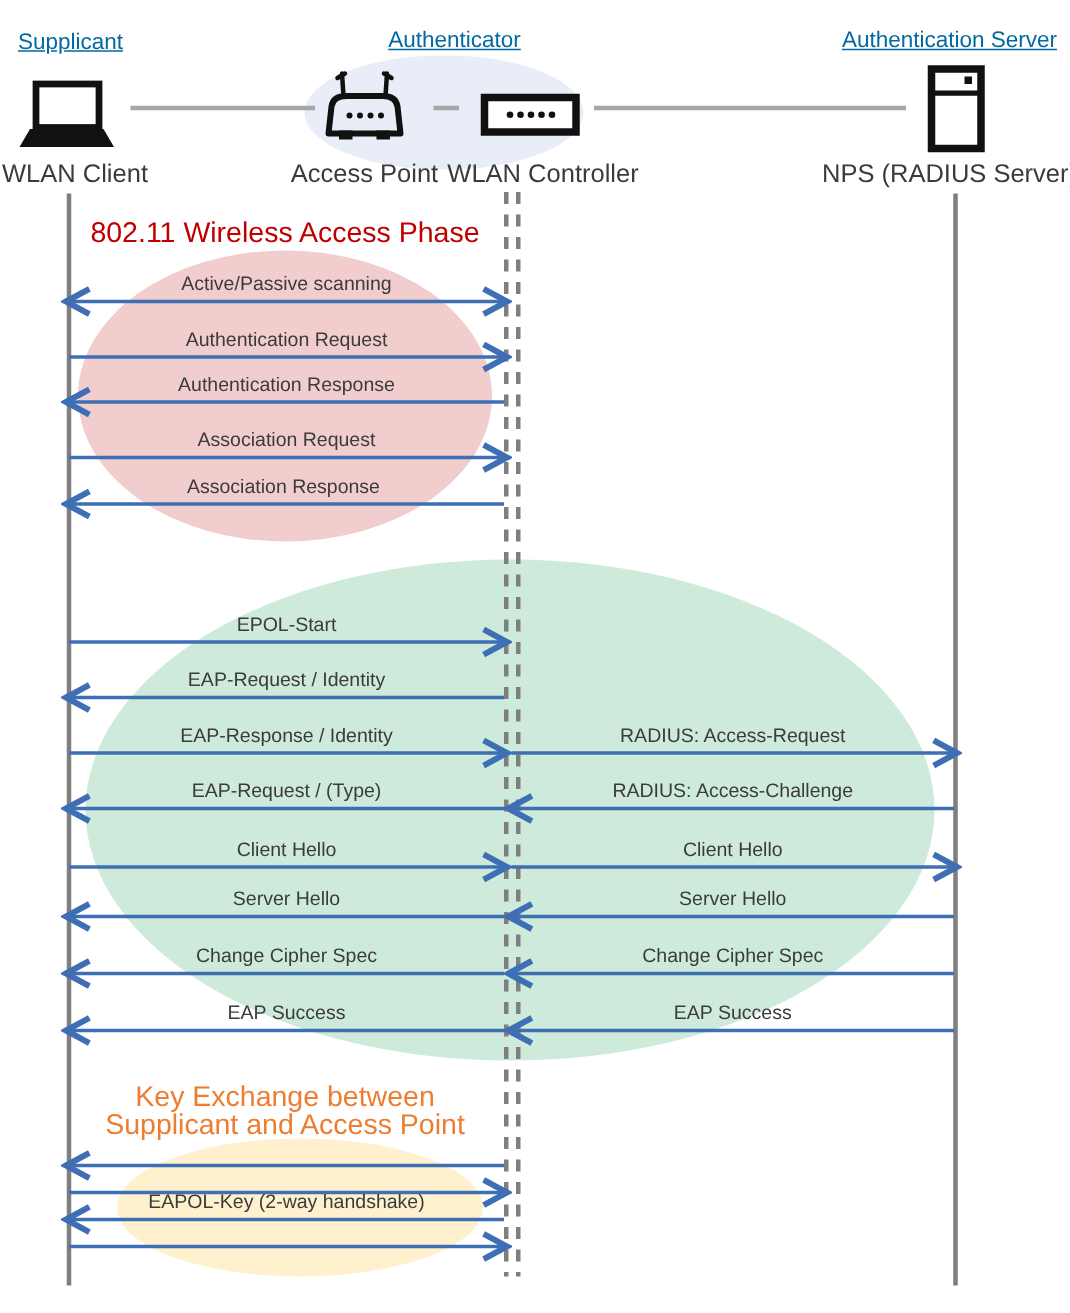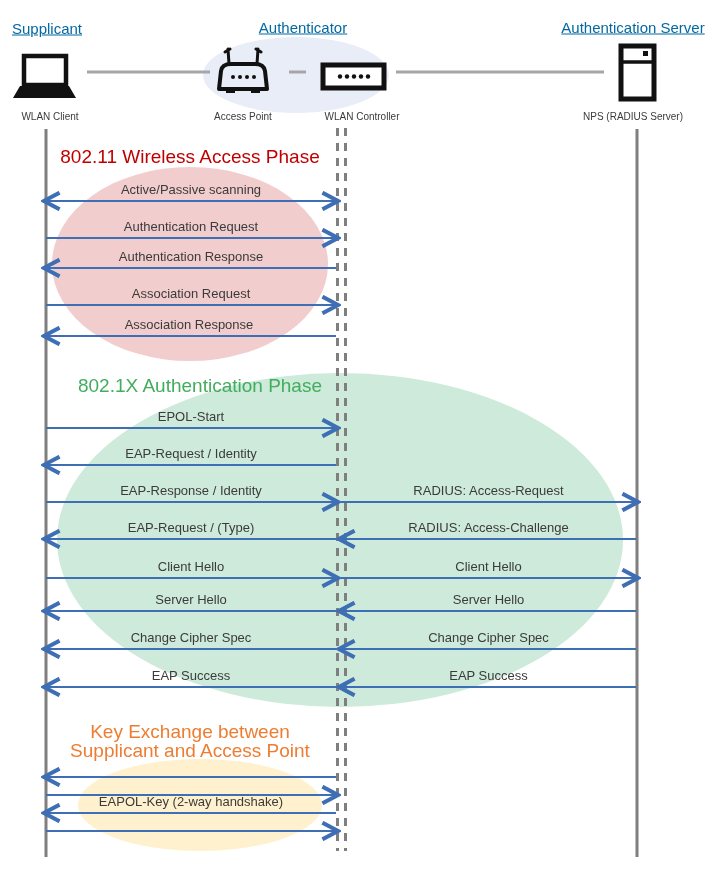--- a/index.html
+++ b/index.html
@@ -3,21 +3,21 @@
 <meta charset="utf-8">
 <style>
   html,body{margin:0;padding:0;background:#fff;}
   .stage{
     position:relative;width:713px;height:875px;background:#fff;overflow:hidden;
     font-family:"Liberation Sans",sans-serif;color:#3B3B3B;
   }
   .stage svg.diagram{position:absolute;left:0;top:0;}
   .txt{position:absolute;transform:translate(-50%,-50%);white-space:nowrap;}
   .role-label{font-size:15px;color:#0369a1;text-decoration:underline;}
-  .node-label{font-size:10px;color:#3B3B3B;}
+  .node-label{font-size:17px;color:#3B3B3B;}
   .phase-title{font-size:19px;text-align:center;line-height:19px;}
   .msg-label{
     position:absolute;transform:translate(-50%,-50%);white-space:nowrap;
     font-size:13px;color:#3B3B3B;
   }
   .msg-line{stroke:var(--arrow-color,#3E6FB4);stroke-width:2.2;}
   .lifeline{stroke:#7F7F7F;stroke-width:3;}
   .lifeline-dashed{stroke:#7F7F7F;stroke-width:3;stroke-dasharray:8 7;}
   .connector{stroke:#A6A6A6;stroke-width:3;}
   .icon-stroke{fill:none;stroke:#111;}
@@ -110,21 +110,20 @@
   <div class="txt role-label" style="left:47px;top:28px;">Supplicant</div>
   <div class="txt role-label" style="left:303px;top:27px;">Authenticator</div>
   <div class="txt role-label" style="left:633px;top:27px;">Authentication Server</div>
 
   <div class="txt node-label" style="left:50px;top:116px;">WLAN Client</div>
   <div class="txt node-label" style="left:243px;top:116px;">Access Point</div>
   <div class="txt node-label" style="left:362px;top:116px;">WLAN Controller</div>
   <div class="txt node-label" style="left:633px;top:116px;">NPS (RADIUS Server)</div>
 
   <div class="txt phase-title" id="phase1-title" style="left: 190px; top: 156px; color: rgb(192, 0, 0);">802.11 Wireless Access Phase</div>
-  <div class="txt phase-title" id="phase2-title" style="left: 200px; top: 385px; color: rgb(66, 173, 93);">802.1X Authentication Phase</div>
   <div class="txt phase-title" id="phase3-title" style="left: 190px; top: 741px; color: rgb(237, 125, 49);">
     <span>Key Exchange between</span><br>
     <span>Supplicant and Access Point</span>
   </div>
 
   <div id="labels-layer">
       <div class="msg-label" style="left: 191px; top: 189px;">Active/Passive scanning</div>
       <div class="msg-label" style="left: 191px; top: 226px;">Authentication Request</div>
       <div class="msg-label" style="left: 191px; top: 256px;">Authentication Response</div>
       <div class="msg-label" style="left: 191px; top: 293px;">Association Request</div>

